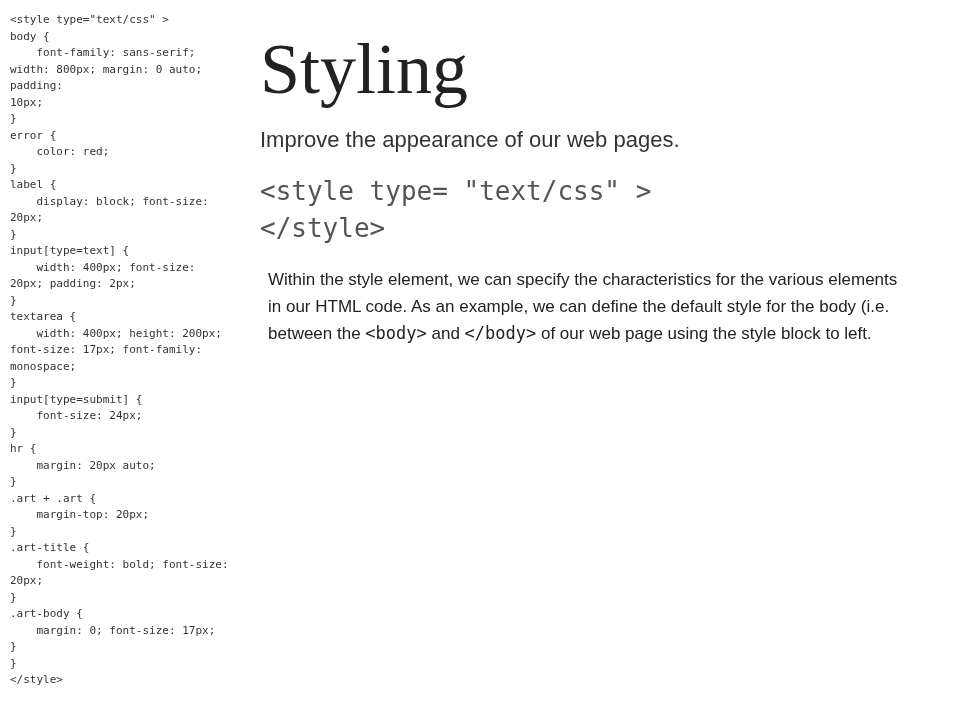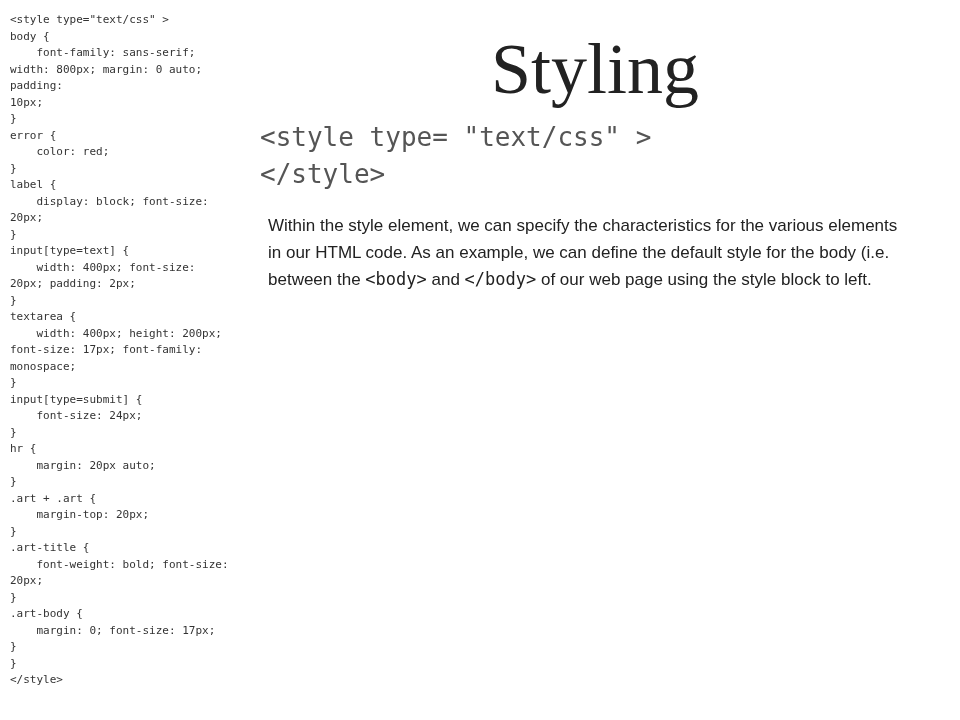--- a/index.html
+++ b/index.html
@@ -41,23 +41,22 @@
       flex: 1;
       padding: 30px 30px 30px 20px;
       position: relative;
     }
 
     .page-title {
       font-family: serif;
       font-size: 72px;
       font-weight: normal;
       color: #222;
-      margin-bottom: 10px;
+      margin-bottom: 18px;
       line-height: 1.1;
-      text-align: center;
     }
 
     .subtitle {
       font-size: 22px;
       color: #333;
       font-family: sans-serif;
       margin-bottom: 20px;
       font-weight: normal;
     }
 
@@ -119,20 +118,21 @@
 }
 .art-body {
     margin: 0; font-size: 17px;
 }
 }
 &lt;/style&gt;</pre>
   </div>
 
   <div class="right-panel">
     <h1 class="page-title">Styling</h1>
+    <p class="subtitle">Improve the appearance of our web pages.</p>
     <div class="code-highlight">
       <div>&lt;style type= "text/css" &gt;</div>
       <div>&lt;/style&gt;</div>
     </div>
     <p class="description">
       Within the style element, we can specify the characteristics for the various elements in our HTML code. As an example, we can define the default style for the body (i.e. between the <span class="tag">&lt;body&gt;</span> and <span class="tag">&lt;/body&gt;</span> of our web page using the style block to left.
     </p>
   </div>
 </div>
 

